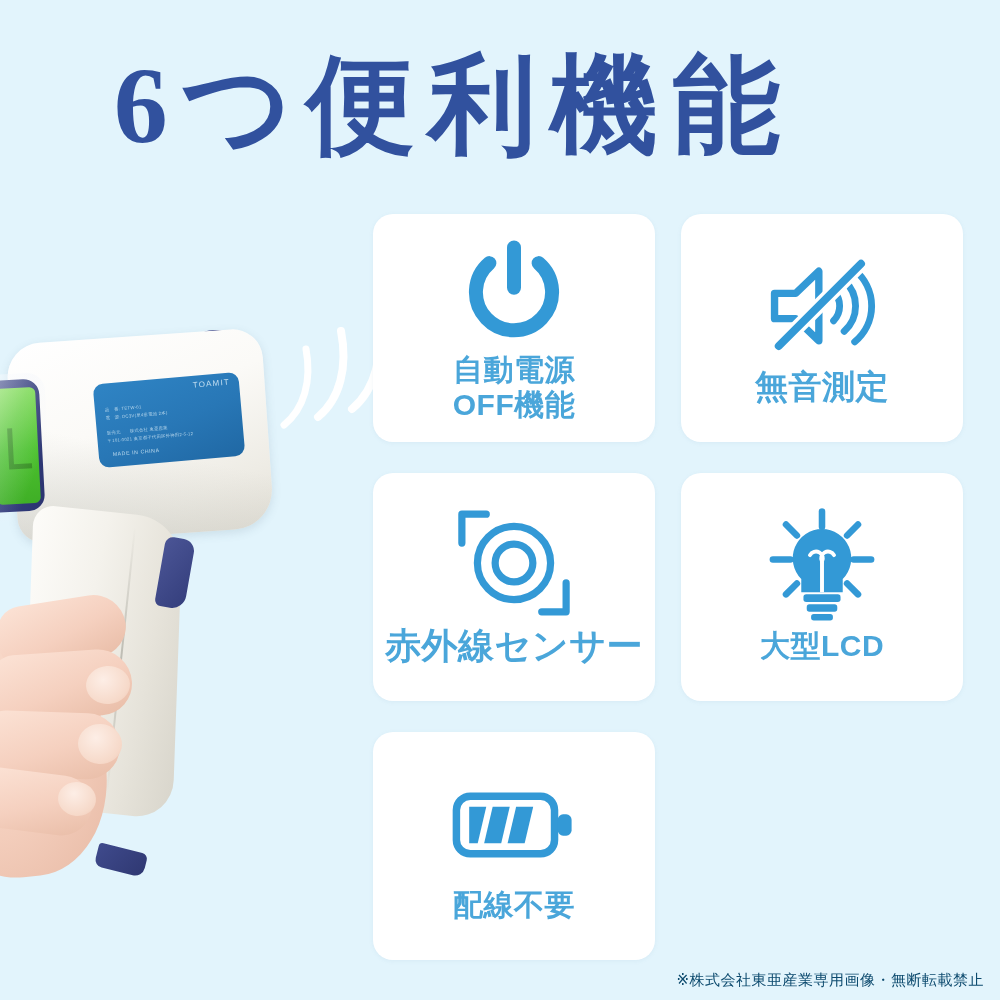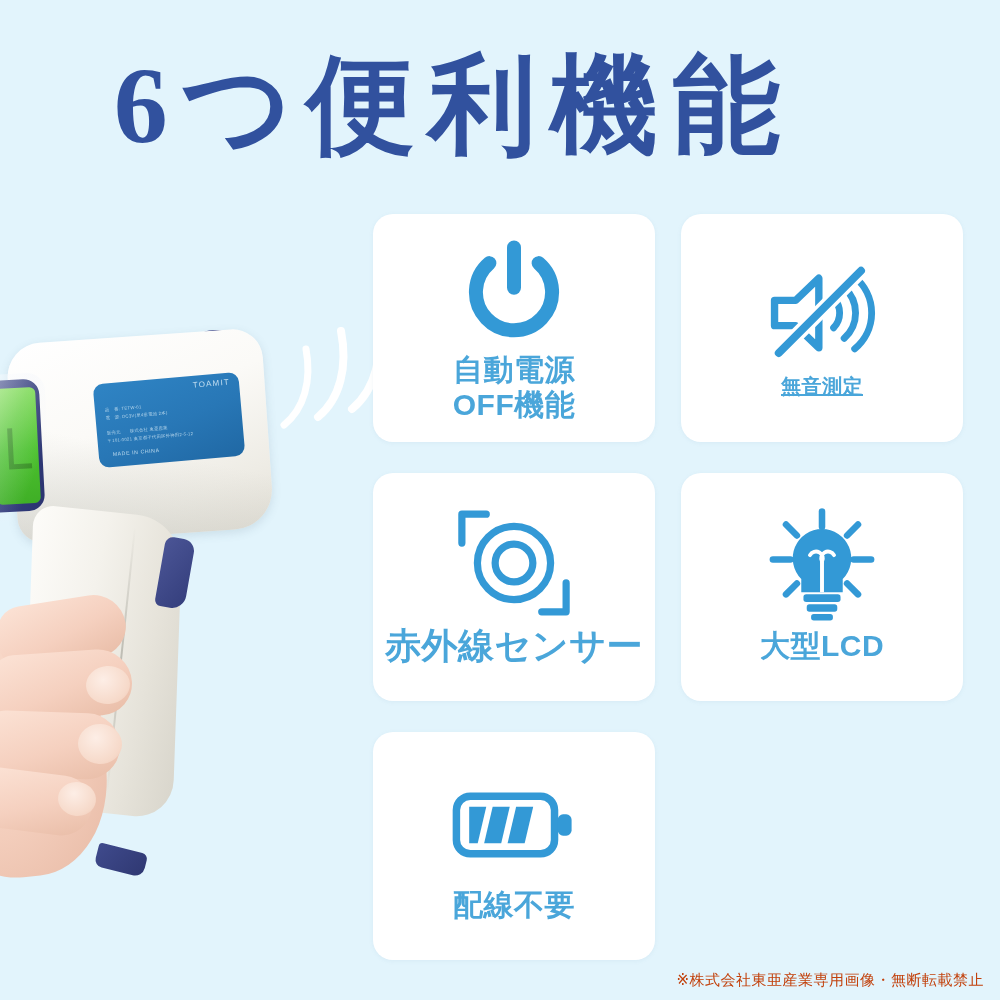--- a/index.html
+++ b/index.html
@@ -204,27 +204,27 @@
   .card-label {
     color:#4aa6da;
     text-align:center;
     font-size:30px;
     font-weight:700;
     line-height:1.17;
     letter-spacing:.5px;
     white-space:nowrap;
   }
   .card-label.small { font-size:36px; }
-  .card-label.xsmall { font-size:20px;text-decoration:underline; }
+  .card-label.xsmall { font-size:33px; }
 
   
   .footer {
     position:absolute;
     right:16px; bottom:10px;
-    color:#c2410c;
+    color:#0c4a6e;
     font-size:15px;
     letter-spacing:.5px;
     white-space:nowrap;
   }
 </style>
 </head>
 <body>
 
 <div id="stage">
 

